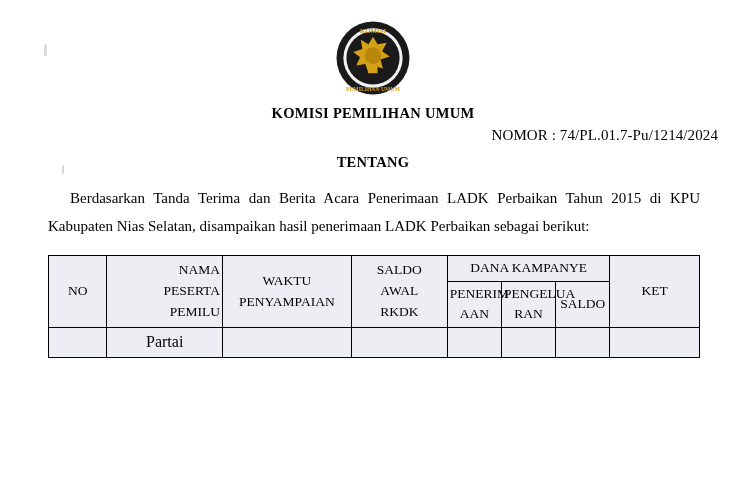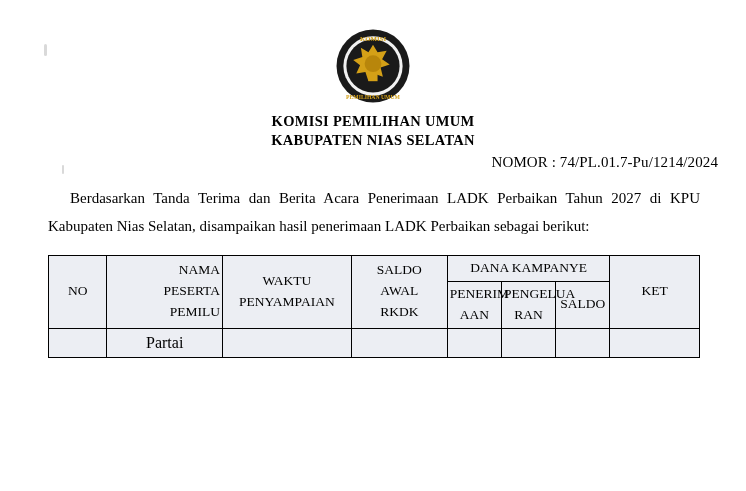--- a/index.html
+++ b/index.html
@@ -13,21 +13,21 @@
     overflow: hidden;
     font-family: "Liberation Serif", serif;
     color: #000000;
     position: relative;
   }
   .page {
     position: relative;
     width: 746px;
     height: 445px;
     box-sizing: border-box;
-    padding: 8px 28px;
+    padding: 0 28px;
   }
 
   
   .logo-wrap {
     display: flex;
     justify-content: center;
     padding-top: 20px;
   }
   .logo {
     position: relative;
@@ -149,25 +149,25 @@
         <path d="M50 22 L56 32 L68 30 L62 41 L72 48 L60 52 L63 64 L51 60 L44 70 L40 58 L28 60 L33 49 L24 42 L36 38 L34 26 L44 32 Z" fill="#d4a017"></path>
         <circle cx="50" cy="47" r="11" fill="#b8860b"></circle>
         <rect x="44" y="58" width="12" height="12" fill="#d4a017"></rect>
         <text x="50" y="17" font-family="Liberation Serif, serif" font-size="9" font-weight="bold" fill="#d4a017" text-anchor="middle">KOMISI</text>
         <text x="50" y="93" font-family="Liberation Serif, serif" font-size="7.5" font-weight="bold" fill="#d4a017" text-anchor="middle">PEMILIHAN UMUM</text>
       </svg>
     </div>
   </div>
 
   <div class="org-line first">KOMISI PEMILIHAN UMUM</div>
-  <div class="org-line">KABUPATEN NIAS SELATAN</div>
 
   <div class="nomor">NOMOR : 74/PL.01.7-Pu/1214/2024</div>
-
-  <div class="para">Berdasarkan Tanda Terima dan Berita Acara Penerimaan LADK Perbaikan Tahun 2027 di KPU Kabupaten Nias Selatan, disampaikan hasil penerimaan LADK Perbaikan sebagai berikut:</div>
+  <div class="tentang">TENTANG</div>
+
+  <div class="para">Berdasarkan Tanda Terima dan Berita Acara Penerimaan LADK Perbaikan Tahun 2015 di KPU Kabupaten Nias Selatan, disampaikan hasil penerimaan LADK Perbaikan sebagai berikut:</div>
 
   <div class="table-wrap">
     <table class="lad">
       <thead>
         <tr>
           <th class="no" rowspan="2">NO</th>
           <th class="nama" rowspan="2">
             <span class="cell-lines">
               <span>NAMA</span>
               <span>PESERTA</span>

